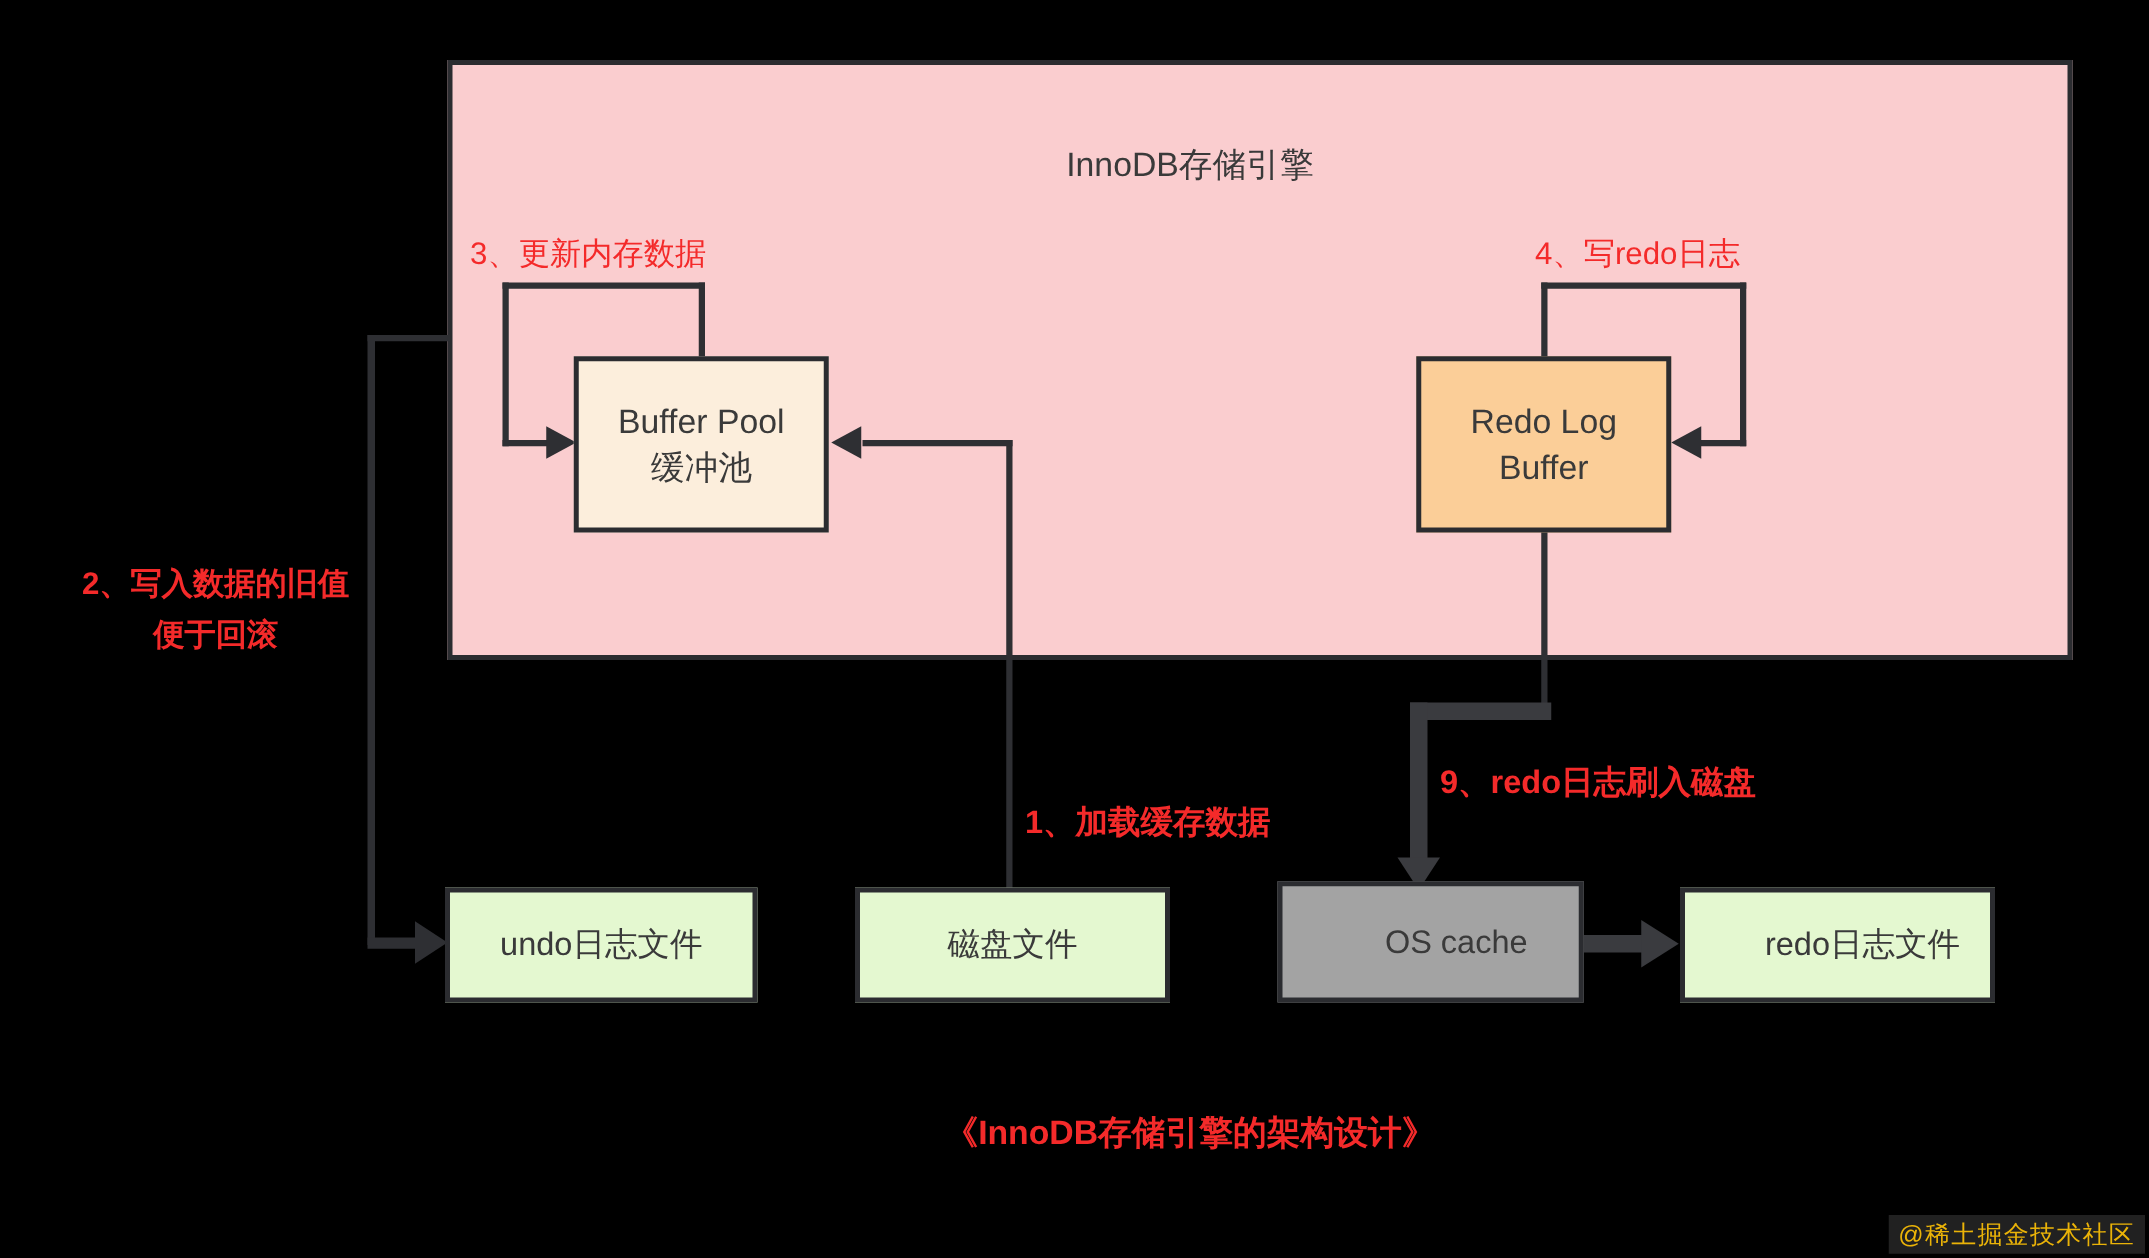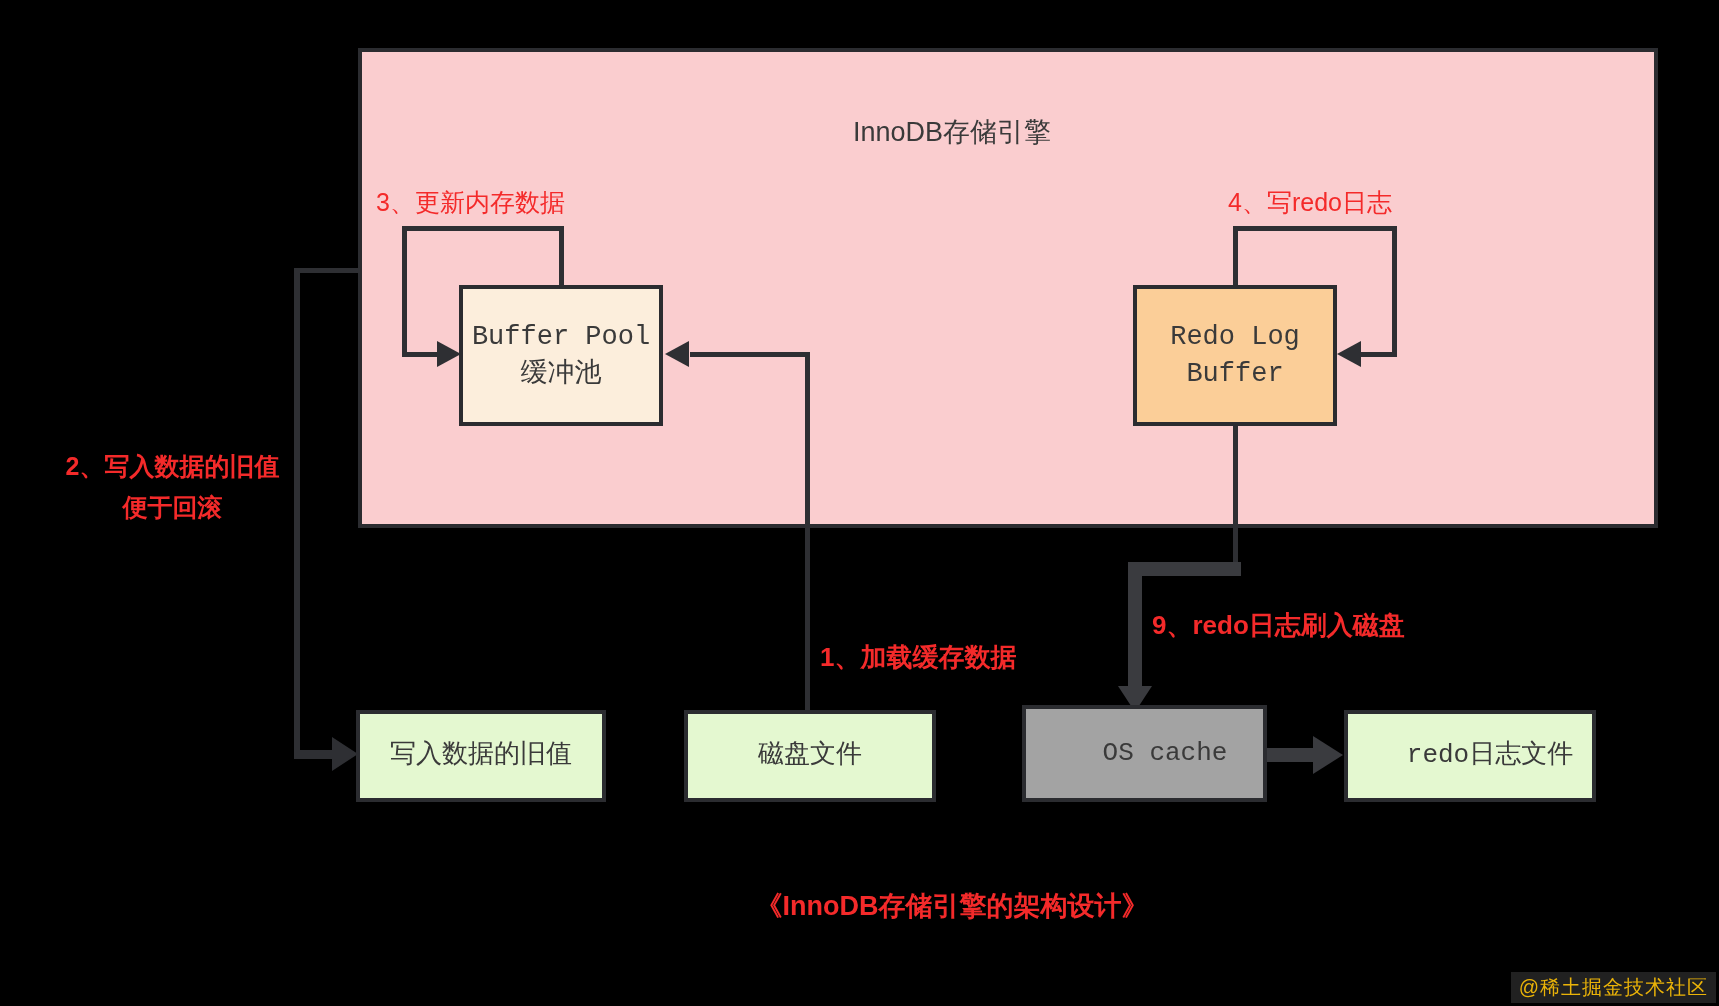--- a/index.html
+++ b/index.html
@@ -10,21 +10,21 @@
   .abs{position:absolute;}
   .ln{position:absolute;background:#2E2F33;}
   .ln-thick{position:absolute;background:#3A3B3F;}
   .tri{position:absolute;width:0;height:0;}
   .panel{
     position:absolute;border:4px solid #2B2C30;box-sizing:border-box;
   }
   .node{
     position:absolute;border:4px solid #2B2C30;box-sizing:border-box;
     display:flex;flex-direction:column;align-items:center;justify-content:center;
-    font-size:27px;color:#3A3A3A;line-height:1.35;text-align:center;font-family:Liberation Mono, monospace;
+    font-size:27px;color:#3A3A3A;line-height:1.35;text-align:center;
   }
   .red{color:#F42A2A;position:absolute;white-space:nowrap;}
   .red-b{font-weight:bold;}
   .title{
     position:absolute;color:#3A3A3A;font-size:27px;text-align:center;
   }
   .watermark{
     position:absolute;right:3px;bottom:3px;color:#eab308;font-size:20px;
     background:rgba(110,110,110,0.30);padding:2px 8px;letter-spacing:1px;
   }
@@ -74,21 +74,21 @@
     <span>Buffer Pool</span>
     <span>缓冲池</span>
   </div>
 
   <div class="node" style="left:1133px;top:285px;width:204px;height:141px;background:#FBCE98;">
     <span>Redo Log</span>
     <span>Buffer</span>
   </div>
 
   <div class="node" style="left:356px;top:710px;width:250px;height:92px;background:#E4F8D0;font-size:26px;">
-    <span>写入数据的旧值</span>
+    <span>undo日志文件</span>
   </div>
   <div class="node" style="left:684px;top:710px;width:252px;height:92px;background:#E4F8D0;font-size:26px;">
     <span>磁盘文件</span>
   </div>
   <div class="node" style="left:1022px;top:705px;width:245px;height:97px;background:#a3a3a3;font-size:26px;padding-left:41px;">
     <span>OS cache</span>
   </div>
   <div class="node" style="left:1344px;top:710px;width:252px;height:92px;background:#E4F8D0;font-size:26px;padding-left:40px;">
     <span>redo日志文件</span>
   </div>

